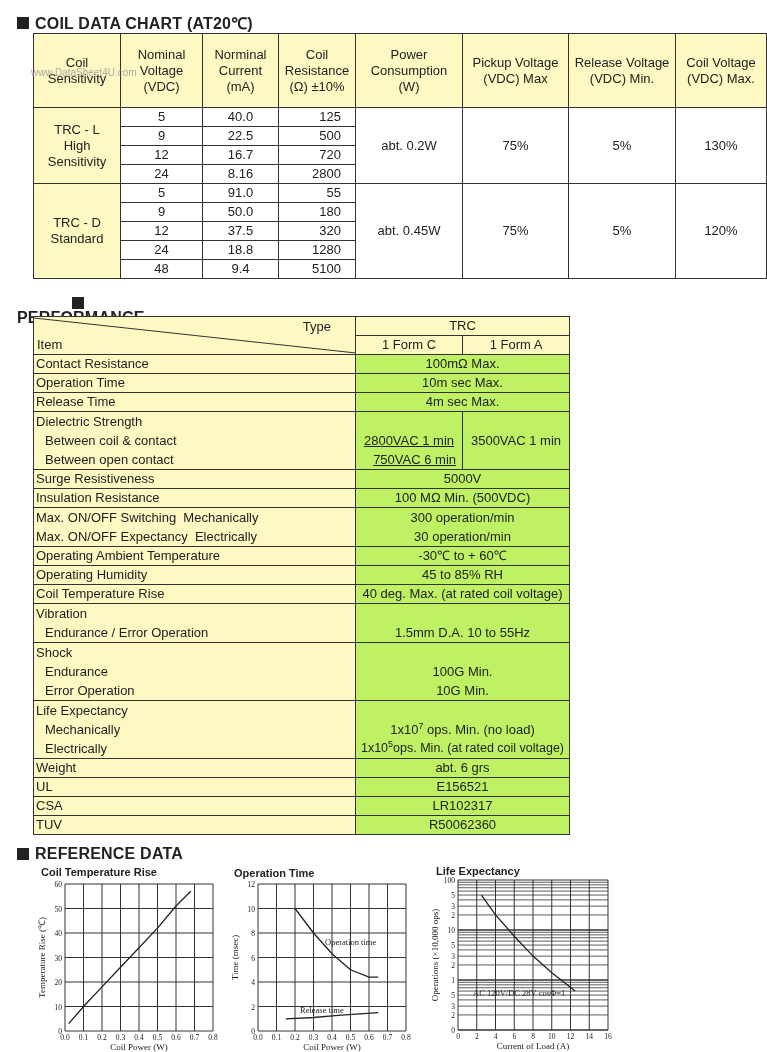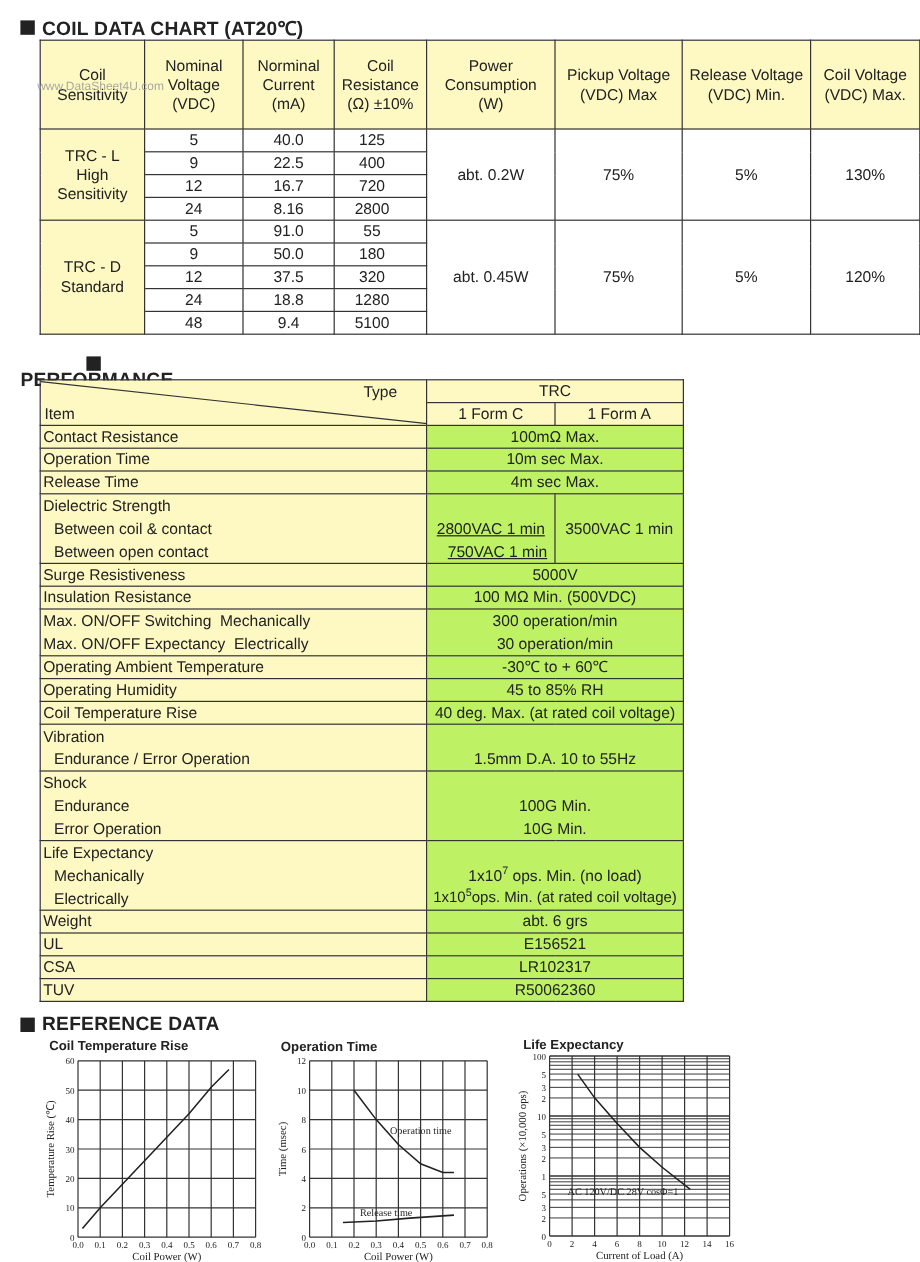--- a/index.html
+++ b/index.html
@@ -10,21 +10,21 @@
   .sec-title .sq { width:12px; height:12px; background:#222; display:inline-block; margin-right:6px; }
   table { border-collapse:collapse; position:absolute; }
   td { border:1px solid #333; padding:0; font-size:13px; }
   .gray { background:#fef9c3; }
   .c { text-align:center; }
   
   #coil { left:33px; top:33px; }
   #coil td { height:18px; line-height:18px; }
   #coil .hdr td { height:73px; line-height:16px; text-align:center; vertical-align:middle; }
   #coil .num { text-align:center; }
-  #coil .num-r { text-align:center; padding-right:14px; }
+  #coil .num-r { text-align:right; padding-right:14px; }
   .watermark { position:absolute; left:31px; top:67px; font-size:10px; color:#9a9a9a; opacity:.85; }
   
   #perf { left:33px; top:316px; }
   #perf td { height:18px; line-height:18px; }
   #perf td.item { padding-left:2px; }
   #perf td.val { text-align:center; background:#bef264; }
   .sub { padding-left:9px; display:block; }
   .diag { position:relative; }
   .diag svg { position:absolute; left:0; top:0; }
   sup { font-size:9px; line-height:0; }
@@ -70,21 +70,21 @@
     <td class="num">40.0</td>
     <td class="num-r">125</td>
     <td rowspan="4" class="c">abt. 0.2W</td>
     <td rowspan="4" class="c">75%</td>
     <td rowspan="4" class="c">5%</td>
     <td rowspan="4" class="c">130%</td>
   </tr>
   <tr>
     <td class="num">9</td>
     <td class="num">22.5</td>
-    <td class="num-r">400</td>
+    <td class="num-r">500</td>
   </tr>
   <tr>
     <td class="num">12</td>
     <td class="num">16.7</td>
     <td class="num-r">720</td>
   </tr>
   <tr>
     <td class="num">24</td>
     <td class="num">8.16</td>
     <td class="num-r">2800</td>
@@ -163,21 +163,21 @@
     <td colspan="2" class="val">4m sec Max.</td>
   </tr>
   <tr>
     <td class="gray item" style="line-height:19px">
       <span>Dielectric Strength</span>
       <span class="sub">Between coil &amp; contact</span>
       <span class="sub">Between open contact</span>
     </td>
     <td class="val" style="line-height:19px; vertical-align:bottom;text-decoration:underline;">
       <span style="display:block">2800VAC 1 min</span>
-      <span style="display:block; text-align:right; padding-right:6px;">750VAC 1 min</span>
+      <span style="display:block; text-align:right; padding-right:6px;">750VAC 6 min</span>
     </td>
     <td class="val">3500VAC 1 min</td>
   </tr>
   <tr>
     <td class="gray item">Surge Resistiveness</td>
     <td colspan="2" class="val">5000V</td>
   </tr>
   <tr>
     <td class="gray item">Insulation Resistance</td>
     <td colspan="2" class="val">100 MΩ Min. (500VDC)</td>

